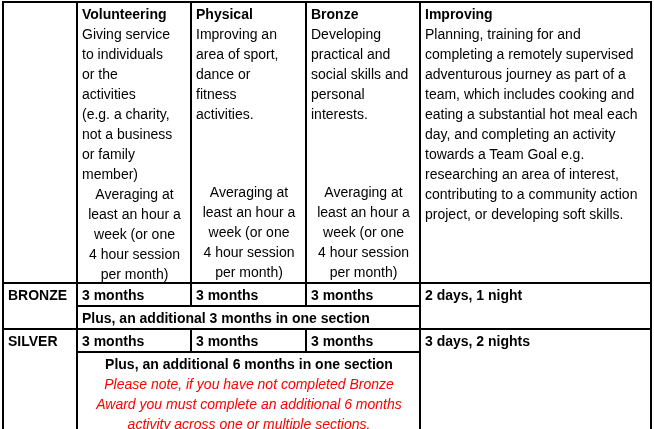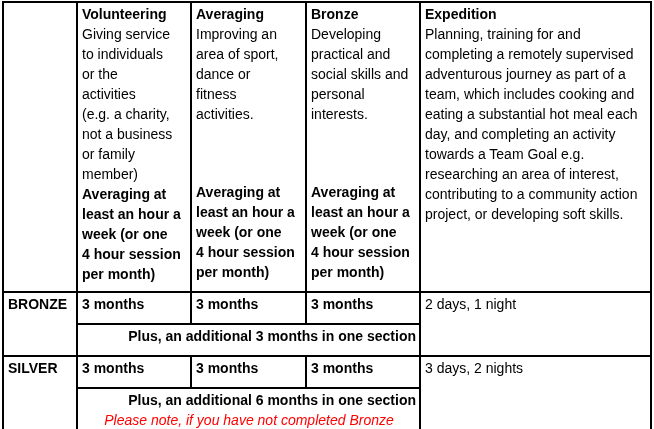--- a/index.html
+++ b/index.html
@@ -16,47 +16,48 @@
     box-sizing: border-box;
   }
   table.award {
     border-collapse: collapse;
     table-layout: fixed;
     margin: 1px 0 0 2px;
   }
   table.award td {
     border: 2px solid #000000;
     vertical-align: top;
-    padding: 1px 3px 9px 4px;
+    padding: 1px 3px 0 4px;
     font-size: 14px;
     line-height: 20px;
     overflow: hidden;
   }
   .hdr-inner {
     height: 278px;
     display: flex;
     flex-direction: column;
   }
   .col-title { font-weight: bold; }
   .desc { white-space: pre-line; }
   .commit {
     white-space: pre-line;
-    font-weight: bold;
+    font-weight: normal;
     margin-top: auto;
+    text-align: center;
   }
   td.level-cell { font-weight: bold; }
   td.months-cell { font-weight: bold; height: 20px; margin-top: 34px; }
-  td.expedition-cell { font-weight: normal; }
+  td.expedition-cell { font-weight: bold; }
   td.plus-cell {
     font-weight: bold;
-    text-align: right;
+    text-align: left;
     height: 20px;
   }
   td.plus-note-cell { text-align: center; }
-  .plus-line { font-weight: bold; text-align: right; }
+  .plus-line { font-weight: bold; }
   .note-line {
     font-style: italic;
     white-space: pre-line;
   }
 </style>
 </head>
 <body>
 
 <div class="page">
   <table class="award">
@@ -86,21 +87,21 @@
           <div class="commit">Averaging at
 least an hour a
 week (or one
 4 hour session
 per month)</div>
         </div>
       </td>
 
       <td>
         <div class="hdr-inner">
-          <div class="col-title">Averaging</div>
+          <div class="col-title">Physical</div>
           <div class="desc">Improving an
 area of sport,
 dance or
 fitness
 activities.</div>
           <div class="commit">Averaging at
 least an hour a
 week (or one
 4 hour session
 per month)</div>
@@ -118,21 +119,21 @@
           <div class="commit">Averaging at
 least an hour a
 week (or one
 4 hour session
 per month)</div>
         </div>
       </td>
 
       <td>
         <div class="hdr-inner">
-          <div class="col-title">Expedition</div>
+          <div class="col-title">Improving</div>
           <div class="desc">Planning, training for and completing a remotely supervised adventurous journey as part of a team, which includes cooking and eating a substantial hot meal each day, and completing an activity towards a Team Goal e.g. researching an area of interest, contributing to a community action project, or developing soft skills.</div>
         </div>
       </td>
     </tr>
 
     <tr>
       <td rowspan="2" class="level-cell">BRONZE</td>
       <td class="months-cell">3 months</td>
       <td class="months-cell">3 months</td>
       <td class="months-cell">3 months</td>

